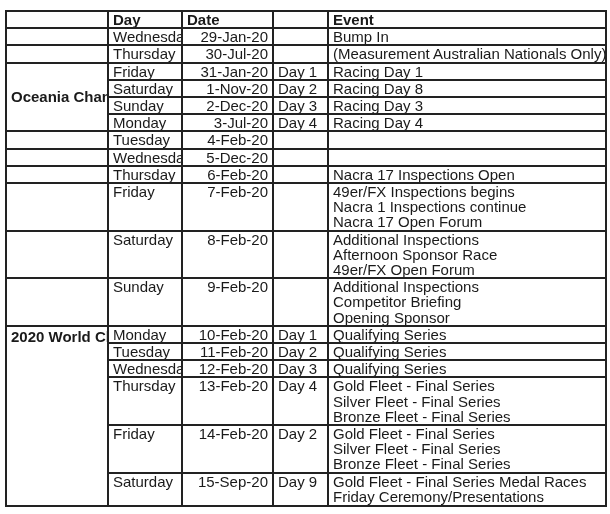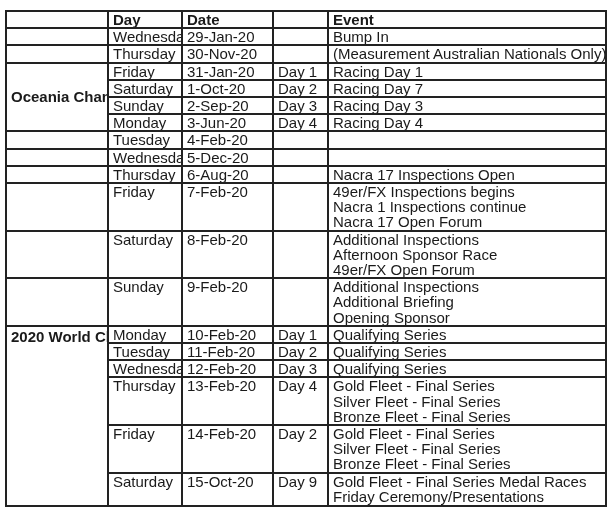--- a/index.html
+++ b/index.html
@@ -10,21 +10,21 @@
     width: 600px; border-collapse: collapse; table-layout: fixed;
     font-size: 15px; line-height: 15.2px;
   }
   table.sched td, table.sched th {
     border: 2px solid #222; padding: 0 4px; vertical-align: top;
     white-space: nowrap; overflow: hidden;
   }
   table.sched th { font-weight: bold; text-align: left; height: 15px; }
   col.c1 { width: 102px; } col.c2 { width: 74px; } col.c3 { width: 91px; }
   col.c4 { width: 55px; } col.c5 { width: 278px; }
-  td.date { }
+  td.date { text-align: right; }
   td.group { text-align: center; font-weight: bold; vertical-align: top; white-space: normal; line-height: 15.4px; }
   td.group.oceania { vertical-align: middle; }
   td.group.worlds { padding-top: 2px; }
   tr.r1 td { height: 15px; }
   tr.r3 td { height: 44px; }
   tr.r2 td { height: 31px; }
   .ev-line { display: block; }
 </style>
 </head>
 <body>
@@ -52,54 +52,54 @@
         <td>Wednesday</td>
         <td class="date">29-Jan-20</td>
         <td></td>
         <td>
           <span class="ev-line">Bump In</span>
         </td>
       </tr>
       <tr class="r1">
         <td></td>
         <td>Thursday</td>
-        <td class="date">30-Nov-20</td>
+        <td class="date">30-Jul-20</td>
         <td></td>
         <td>
           <span class="ev-line">(Measurement Australian Nationals Only)</span>
         </td>
       </tr>
       <tr class="r1">
         <td rowspan="4" class="group oceania">Oceania Championship/ Australian Nationals/ Sail Melbourne</td>
         <td>Friday</td>
         <td class="date">31-Jan-20</td>
         <td>Day 1</td>
         <td>
           <span class="ev-line">Racing Day 1</span>
         </td>
       </tr>
       <tr class="r1">
         <td>Saturday</td>
-        <td class="date">1-Oct-20</td>
+        <td class="date">1-Nov-20</td>
         <td>Day 2</td>
         <td>
-          <span class="ev-line">Racing Day 7</span>
+          <span class="ev-line">Racing Day 8</span>
         </td>
       </tr>
       <tr class="r1">
         <td>Sunday</td>
-        <td class="date">2-Sep-20</td>
+        <td class="date">2-Dec-20</td>
         <td>Day 3</td>
         <td>
           <span class="ev-line">Racing Day 3</span>
         </td>
       </tr>
       <tr class="r1">
         <td>Monday</td>
-        <td class="date">3-Jun-20</td>
+        <td class="date">3-Jul-20</td>
         <td>Day 4</td>
         <td>
           <span class="ev-line">Racing Day 4</span>
         </td>
       </tr>
       <tr class="r1">
         <td></td>
         <td>Tuesday</td>
         <td class="date">4-Feb-20</td>
         <td></td>
@@ -112,21 +112,21 @@
         <td>Wednesday</td>
         <td class="date">5-Dec-20</td>
         <td></td>
         <td>
           <span class="ev-line"></span>
         </td>
       </tr>
       <tr class="r1">
         <td></td>
         <td>Thursday</td>
-        <td class="date">6-Aug-20</td>
+        <td class="date">6-Feb-20</td>
         <td></td>
         <td>
           <span class="ev-line">Nacra 17 Inspections Open</span>
         </td>
       </tr>
       <tr class="r3">
         <td></td>
         <td>Friday</td>
         <td class="date">7-Feb-20</td>
         <td></td>
@@ -147,21 +147,21 @@
           <span class="ev-line">49er/FX Open Forum</span>
         </td>
       </tr>
       <tr class="r3">
         <td></td>
         <td>Sunday</td>
         <td class="date">9-Feb-20</td>
         <td></td>
         <td>
           <span class="ev-line">Additional Inspections</span>
-          <span class="ev-line">Additional Briefing</span>
+          <span class="ev-line">Competitor Briefing</span>
           <span class="ev-line">Opening Sponsor</span>
         </td>
       </tr>
       <tr class="r1">
         <td rowspan="6" class="group worlds">2020 World Championships</td>
         <td>Monday</td>
         <td class="date">10-Feb-20</td>
         <td>Day 1</td>
         <td>
           <span class="ev-line">Qualifying Series</span>
@@ -198,21 +198,21 @@
         <td class="date">14-Feb-20</td>
         <td>Day 2</td>
         <td>
           <span class="ev-line">Gold Fleet - Final Series</span>
           <span class="ev-line">Silver Fleet - Final Series</span>
           <span class="ev-line">Bronze Fleet - Final Series</span>
         </td>
       </tr>
       <tr class="r2">
         <td>Saturday</td>
-        <td class="date">15-Oct-20</td>
+        <td class="date">15-Sep-20</td>
         <td>Day 9</td>
         <td>
           <span class="ev-line">Gold Fleet - Final Series Medal Races</span>
           <span class="ev-line">Friday Ceremony/Presentations</span>
         </td>
       </tr>
     </tbody>
 </table>
 
 </body></html>

